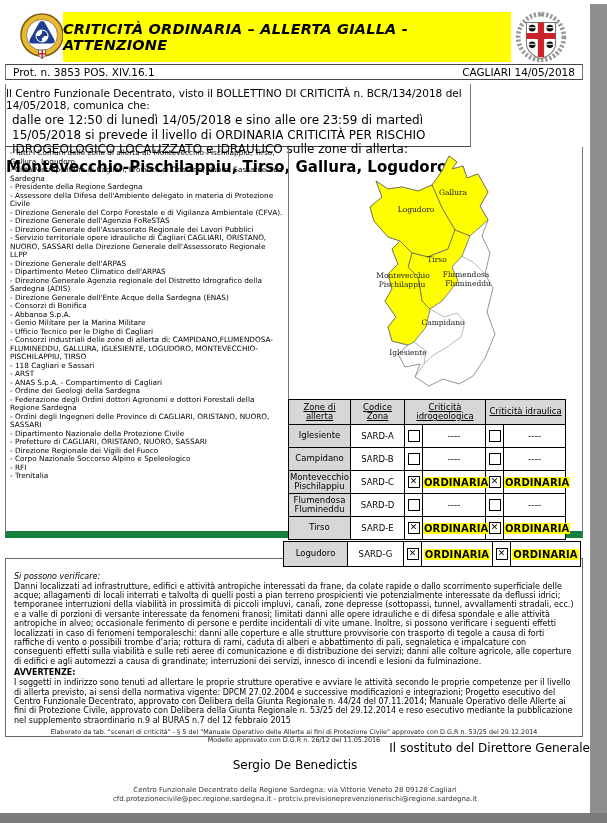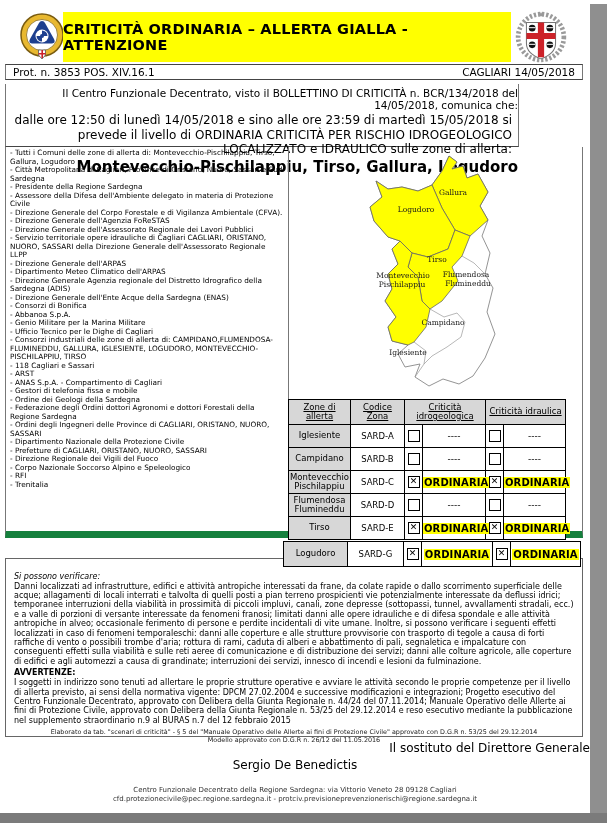--- a/index.html
+++ b/index.html
@@ -4,29 +4,29 @@
 <style>
   html,body{margin:0;padding:0;}
   body{width:607px;height:823px;background:#ffffff;font-family:"DejaVu Sans","Liberation Sans",sans-serif;color:#000;}
   .page{position:relative;width:607px;height:823px;background:#fff;overflow:hidden;}
   .right-strip{position:absolute;left:590px;top:4px;width:17px;height:819px;background:#8f8f8f;}
   .bottom-bar{position:absolute;left:0;top:813px;width:607px;height:10px;background:#7b7b7b;}
 
   
   .header{position:absolute;left:5px;top:12px;width:578px;height:50px;}
   .logo-left{position:absolute;left:13px;top:0;width:48px;height:50px;}
-  .banner{position:absolute;left:58px;top:0;width:448px;height:50px;background:#ffff00;display:flex;align-items:center;justify-content:center;}
+  .banner{position:absolute;left:58px;top:0;width:448px;height:50px;background:#ffff00;display:flex;align-items:center;justify-content:center;font-style:italic;}
   .banner span{font-weight:bold;font-size:14.5px;letter-spacing:.2px;}
   .logo-right{position:absolute;left:510px;top:-2px;width:52px;height:54px;}
 
   
   .prot-bar{position:absolute;left:5px;top:64px;width:578px;height:16px;border-top:1px solid #444;border-bottom:1px solid #444;border-left:1px solid #777;border-right:1px solid #777;box-sizing:border-box;display:flex;justify-content:space-between;align-items:center;padding:0 7px;font-size:10.5px;}
 
   
-  .intro{position:absolute;left:5px;top:84px;width:514px;height:63px;border-left:1px solid #777;border-right:1px solid #777;border-bottom:1px solid #444;box-sizing:border-box;text-align:right;}
+  .intro{position:absolute;left:5px;top:84px;width:466px;height:63px;border-left:1px solid #777;border-right:1px solid #777;border-bottom:1px solid #444;box-sizing:border-box;text-align:left;}
   .intro .l1{font-size:10.5px;margin-top:3px;}
   .intro .l2{font-size:12px;margin:2px 6px 0 6px;line-height:14.5px;}
   .intro .zones-title{font-size:15px;font-weight:bold;margin-top:1px;}
 
   
   .columns{position:absolute;left:5px;top:147px;width:578px;height:391px;border-left:1px solid #777;border-right:1px solid #777;border-bottom:7px solid #15803d;box-sizing:border-box;}
   .recipients{position:absolute;left:0;top:0;width:283px;height:390px;border-right:1px solid #777;box-sizing:border-box;overflow:hidden;padding:2px 4px 0 4px;font-size:7.3px;line-height:8.5px;}
   .recipient{margin:0;}
   .map-wrap{position:absolute;left:325px;top:3px;width:235px;height:250px;}
   .map-wrap svg{width:100%;height:100%;}
@@ -130,21 +130,20 @@
         <div class="recipient">- Direzione Generale Agenzia regionale del Distretto Idrografico della Sardegna (ADIS)</div>
         <div class="recipient">- Direzione Generale dell'Ente Acque della Sardegna (ENAS)</div>
         <div class="recipient">- Consorzi di Bonifica</div>
         <div class="recipient">- Abbanoa S.p.A.</div>
         <div class="recipient">- Genio Militare per la Marina Militare</div>
         <div class="recipient">- Ufficio Tecnico per le Dighe di Cagliari</div>
         <div class="recipient">- Consorzi industriali delle zone di allerta di: CAMPIDANO,FLUMENDOSA-FLUMINEDDU, GALLURA, IGLESIENTE, LOGUDORO, MONTEVECCHIO-PISCHILAPPIU, TIRSO</div>
         <div class="recipient">- 118 Cagliari e Sassari</div>
         <div class="recipient">- ARST</div>
         <div class="recipient">- ANAS S.p.A. - Compartimento di Cagliari</div>
-        <div class="recipient">- Gestori di telefonia fissa e mobile</div>
         <div class="recipient">- Ordine dei Geologi della Sardegna</div>
         <div class="recipient">- Federazione degli Ordini dottori Agronomi e dottori Forestali della Regione Sardegna</div>
         <div class="recipient">- Ordini degli Ingegneri delle Province di CAGLIARI, ORISTANO, NUORO, SASSARI</div>
         <div class="recipient">- Dipartimento Nazionale della Protezione Civile</div>
         <div class="recipient">- Prefetture di CAGLIARI, ORISTANO, NUORO, SASSARI</div>
         <div class="recipient">- Direzione Regionale dei Vigili del Fuoco</div>
         <div class="recipient">- Corpo Nazionale Soccorso Alpino e Speleologico</div>
         <div class="recipient">- RFI</div>
         <div class="recipient">- Trenitalia</div>
       </div>

